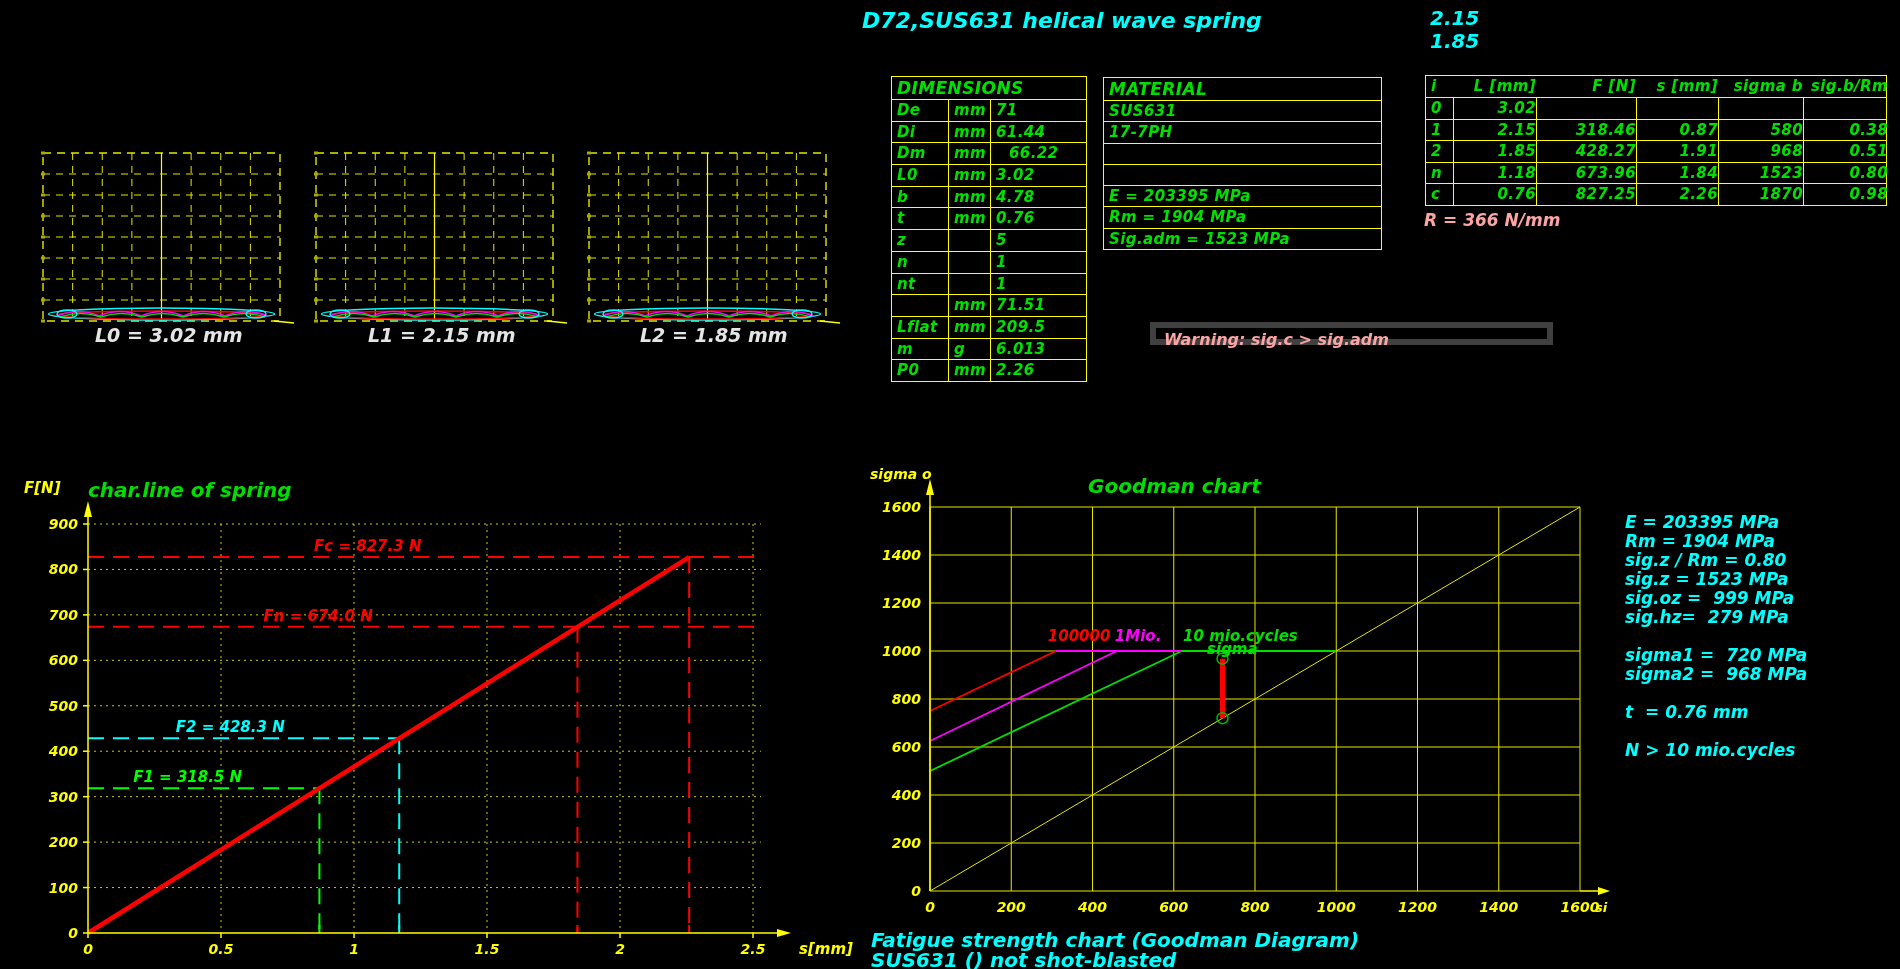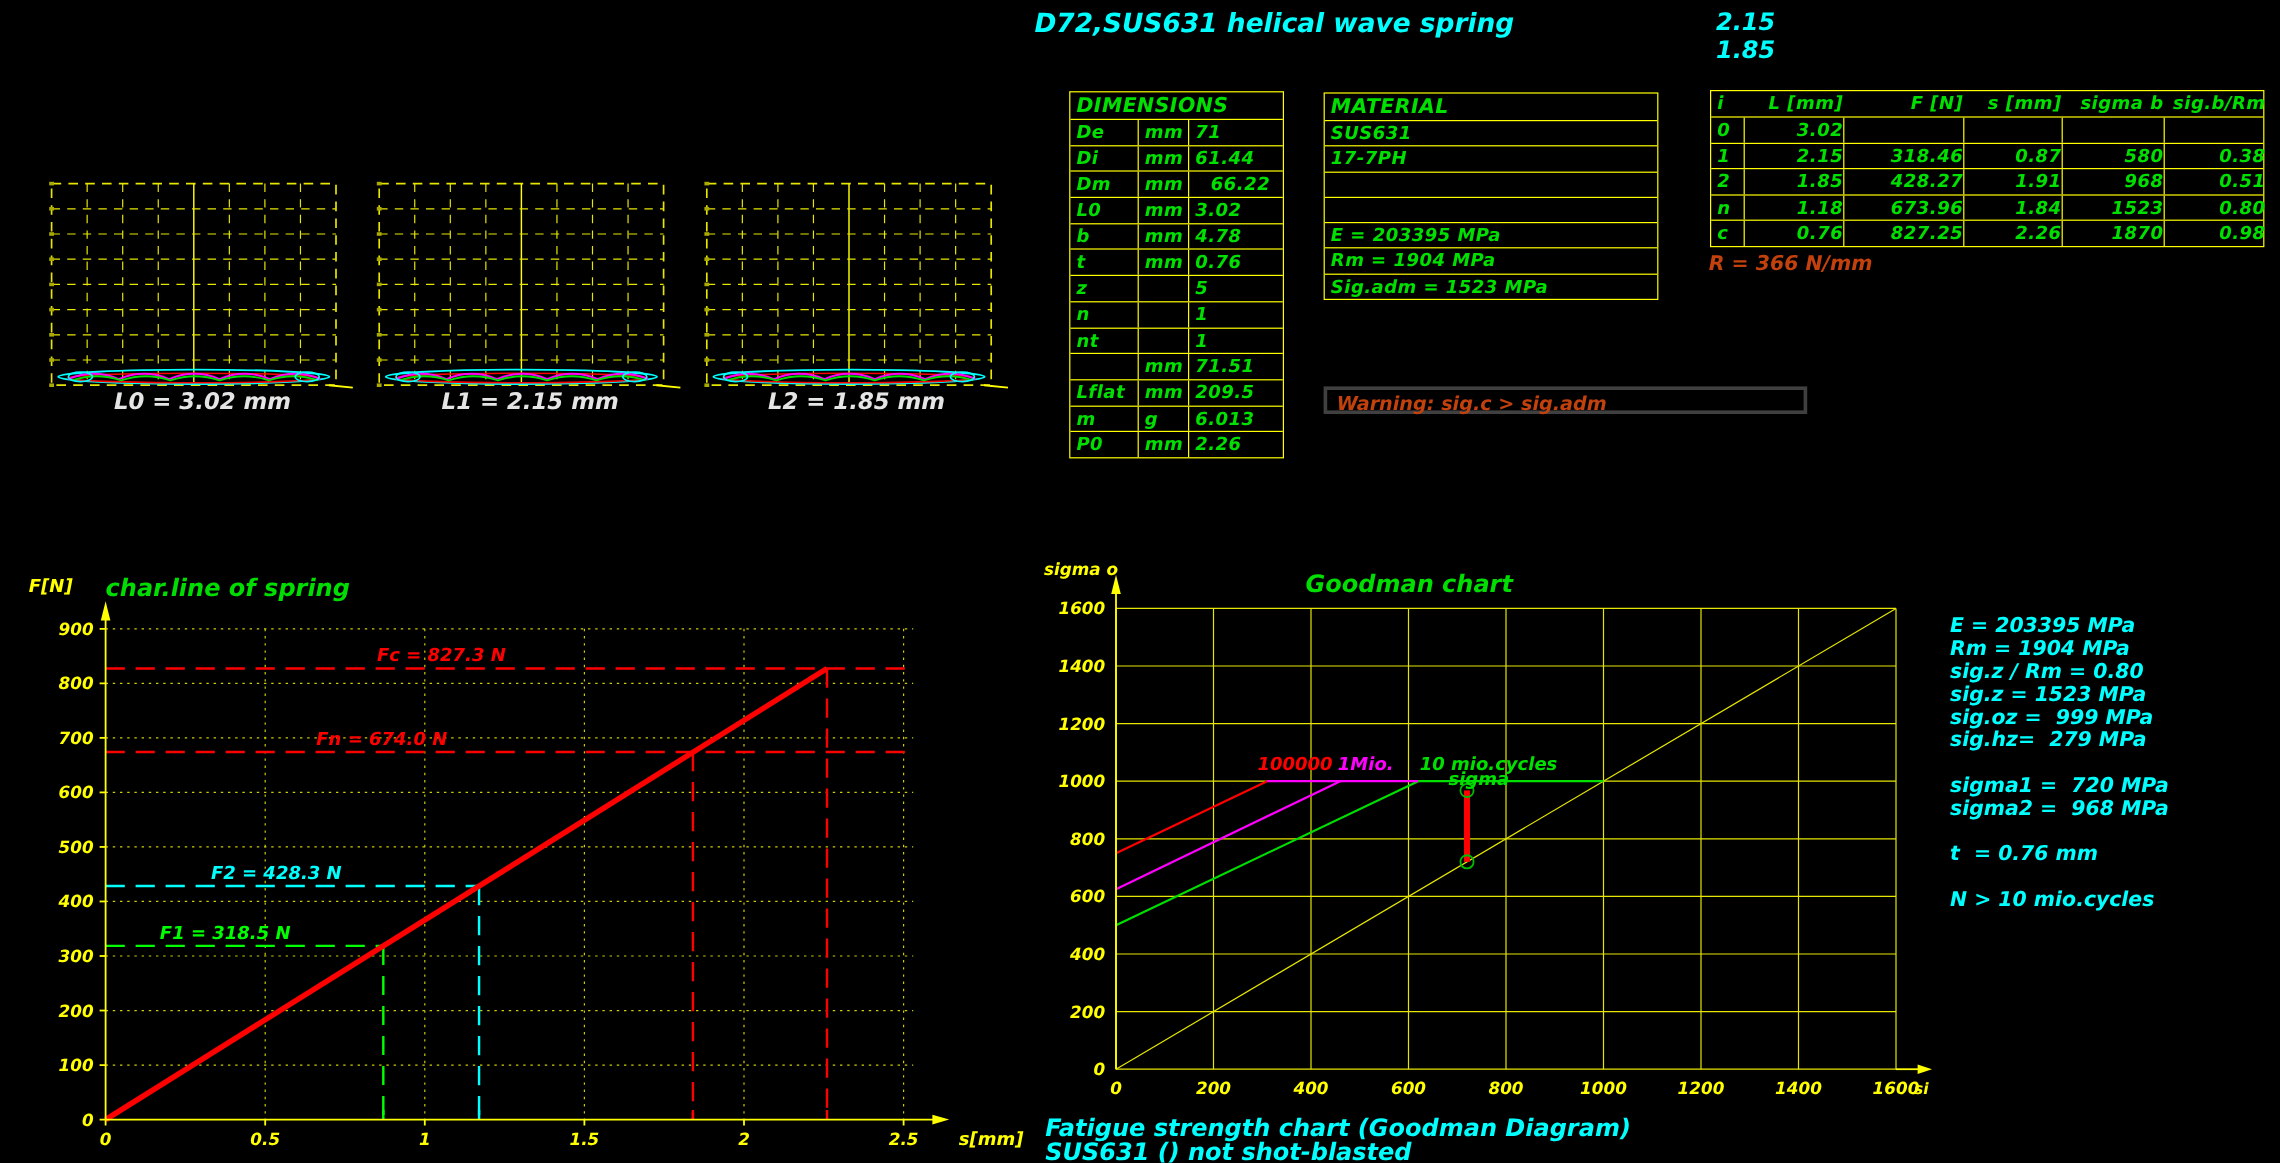--- a/index.html
+++ b/index.html
@@ -1,20 +1,20 @@
 <!DOCTYPE html>
 <html><head>
 <meta charset="utf-8">
 <style>
   html,body{margin:0;padding:0;background:#000;}
   #screen{position:relative;width:1900px;height:969px;background:#000;overflow:hidden;
           font-family:"DejaVu Sans","Liberation Sans",sans-serif;font-style:italic;font-weight:bold;}
   .abs{position:absolute;white-space:nowrap;}
   .cyan{color:#00ffff;}
-  .green{color:#c2410c;}
+  .green{color:#fca5a5;}
   .magenta{color:#e5e5e5;}
   .ytable{position:absolute;border:1px solid #ffff00;color:#00e000;box-sizing:border-box;}
   .trow{display:flex;border-top:1px solid #ffff00;box-sizing:border-box;align-items:stretch;}
   .trow:first-child{border-top:none;}
   .tcell{border-left:1px solid #ffff00;overflow:hidden;white-space:nowrap;box-sizing:border-box;
          padding:1px 0 0 5px;font-size:15px;letter-spacing:0.4px;}
   .tcell:first-child{border-left:none;}
   .tcell.noborder{border-left:none;}
   .thead{font-size:17px;padding:1px 0 0 5px;white-space:nowrap;overflow:hidden;}
   .ccell{text-align:right;padding-left:0;}
@@ -126,21 +126,21 @@
         <path d="M 566 169 q 20.5 -7 41 0 q 20.5 -7 41 0 q 20.5 -7 41 0 q 20.5 -7 41 0 q 20.5 -7 41 0" stroke="#00e000" fill="none" stroke-width="1.6"></path>
         <ellipse cx="573" cy="166" rx="10" ry="4" stroke="#00ffff" fill="none" stroke-width="1.3"></ellipse>
         <ellipse cx="762" cy="166" rx="10" ry="4" stroke="#00ffff" fill="none" stroke-width="1.3"></ellipse>
         <line x1="780" y1="173" x2="800" y2="175" stroke="#ffff00" stroke-width="1.6"></line>
       </g>
     </svg>
   <div class="abs magenta" style="left:95px;top:324px;font-size:19px;">L0 = 3.02 mm</div>
   <div class="abs magenta" style="left:368px;top:324px;font-size:19px;">L1 = 2.15 mm</div>
   <div class="abs magenta" style="left:640px;top:324px;font-size:19px;">L2 = 1.85 mm</div>
 
-  <div id="dimensions-table" class="ytable" style="left:891px;top:76px;width:179px;">
+  <div id="dimensions-table" class="ytable" style="left:891px;top:76px;width:196px;">
       <div class="trow" style="height: 22px;">
         <div class="tcell thead" style="width: 100%;">DIMENSIONS</div>
       </div>
       <div class="trow" style="height: 21.7px;">
         <div class="tcell" style="flex: 0 0 56px;">De</div>
         <div class="tcell" style="flex: 0 0 42px;">mm</div>
         <div class="tcell" style="flex: 1 1 auto;">71</div>
       </div>
       <div class="trow" style="height: 21.7px;">
         <div class="tcell" style="flex: 0 0 56px;">Di</div>
@@ -278,21 +278,21 @@
         <div class="tcell ccell" style="flex: 0 0 100px;">827.25</div>
         <div class="tcell ccell" style="flex: 0 0 82px;">2.26</div>
         <div class="tcell ccell" style="flex: 0 0 85px;">1870</div>
         <div class="tcell ccell" style="flex: 0 0 85px;">0.98</div>
       </div>
     </div>
 
   <div class="abs green" style="left:1424px;top:210px;font-size:17px;">R = 366 N/mm</div>
 
 
-  <div class="abs green" style="left:1103px;top:322px;width:403px;height:23px;border:3px solid #404040;box-sizing:border-box;font-size:16px;padding:2px 0 0 8px;">Warning: sig.c &gt; sig.adm</div>
+  <div class="abs green" style="left:1150px;top:322px;width:403px;height:23px;border:6px solid #404040;box-sizing:border-box;font-size:16px;padding:2px 0 0 8px;">Warning: sig.c &gt; sig.adm</div>
 
   <svg id="char-chart-svg" class="abs" style="left:10px;top:455px;" width="845" height="514">
       <line x1="78" y1="432.55555555555554" x2="751" y2="432.55555555555554" stroke="#cccc00" stroke-width="1" stroke-dasharray="2,4"></line>
       <line x1="78" y1="387.1111111111111" x2="751" y2="387.1111111111111" stroke="#cccc00" stroke-width="1" stroke-dasharray="2,4"></line>
       <line x1="78" y1="341.6666666666667" x2="751" y2="341.6666666666667" stroke="#cccc00" stroke-width="1" stroke-dasharray="2,4"></line>
       <line x1="78" y1="296.22222222222223" x2="751" y2="296.22222222222223" stroke="#cccc00" stroke-width="1" stroke-dasharray="2,4"></line>
       <line x1="78" y1="250.77777777777777" x2="751" y2="250.77777777777777" stroke="#cccc00" stroke-width="1" stroke-dasharray="2,4"></line>
       <line x1="78" y1="205.33333333333337" x2="751" y2="205.33333333333337" stroke="#cccc00" stroke-width="1" stroke-dasharray="2,4"></line>
       <line x1="78" y1="159.88888888888886" x2="751" y2="159.88888888888886" stroke="#cccc00" stroke-width="1" stroke-dasharray="2,4"></line>
       <line x1="78" y1="114.44444444444446" x2="751" y2="114.44444444444446" stroke="#cccc00" stroke-width="1" stroke-dasharray="2,4"></line>

